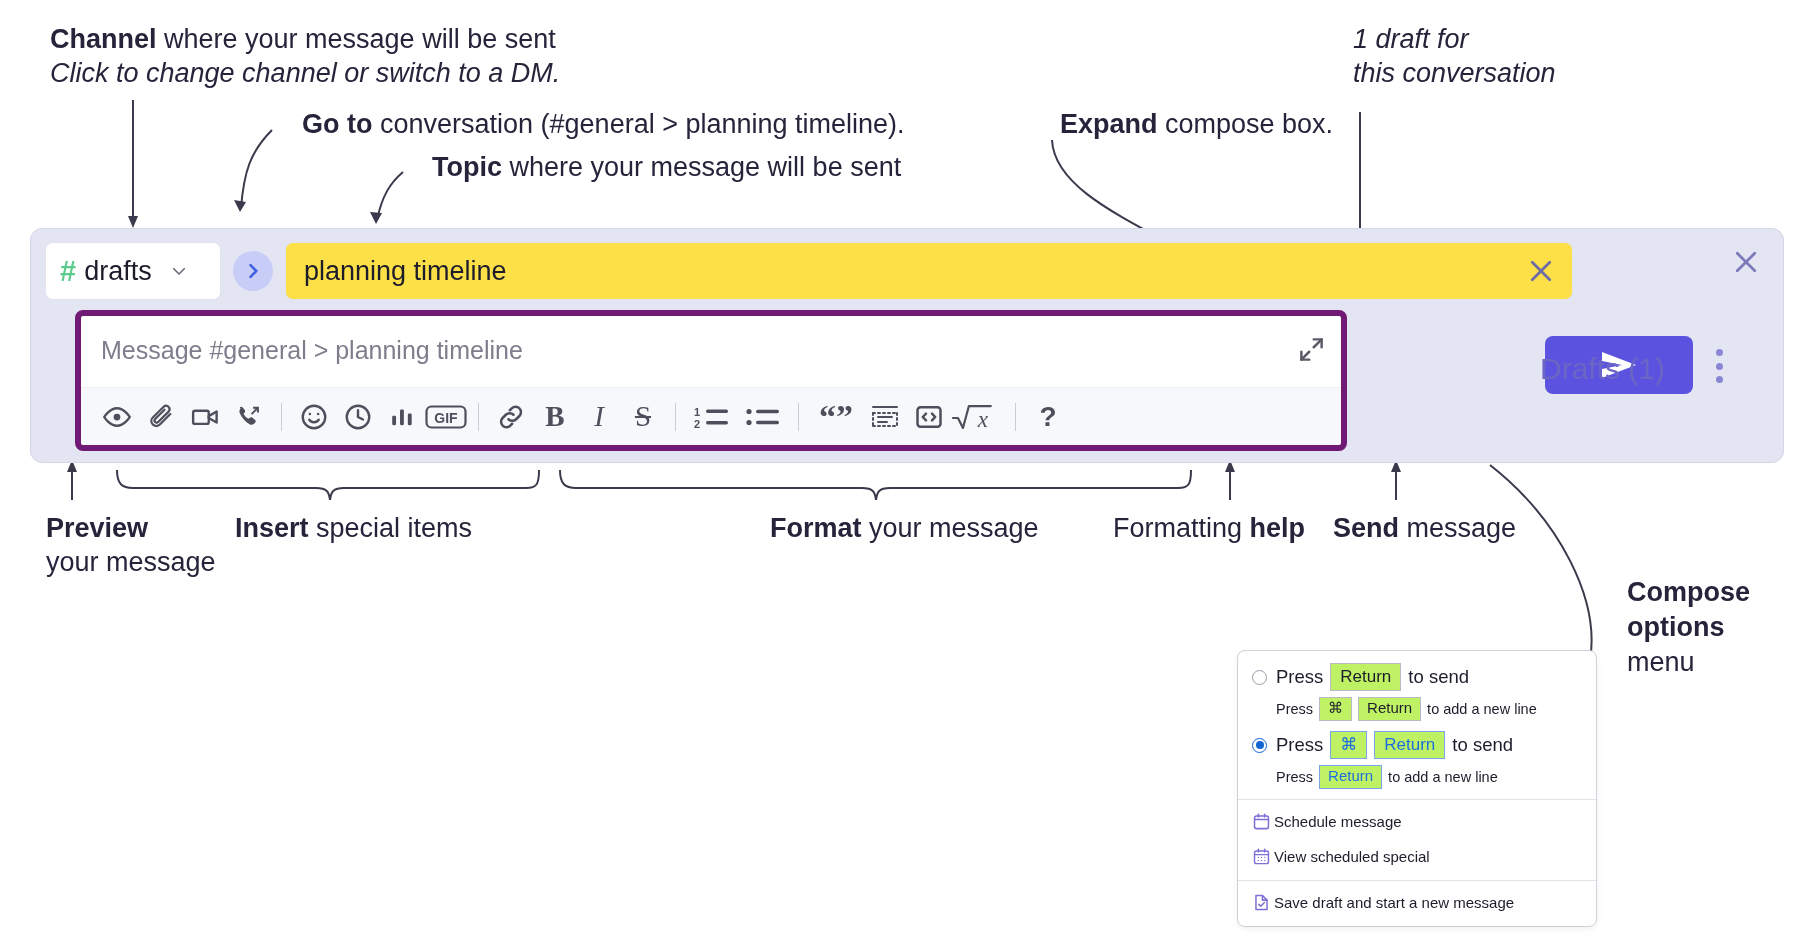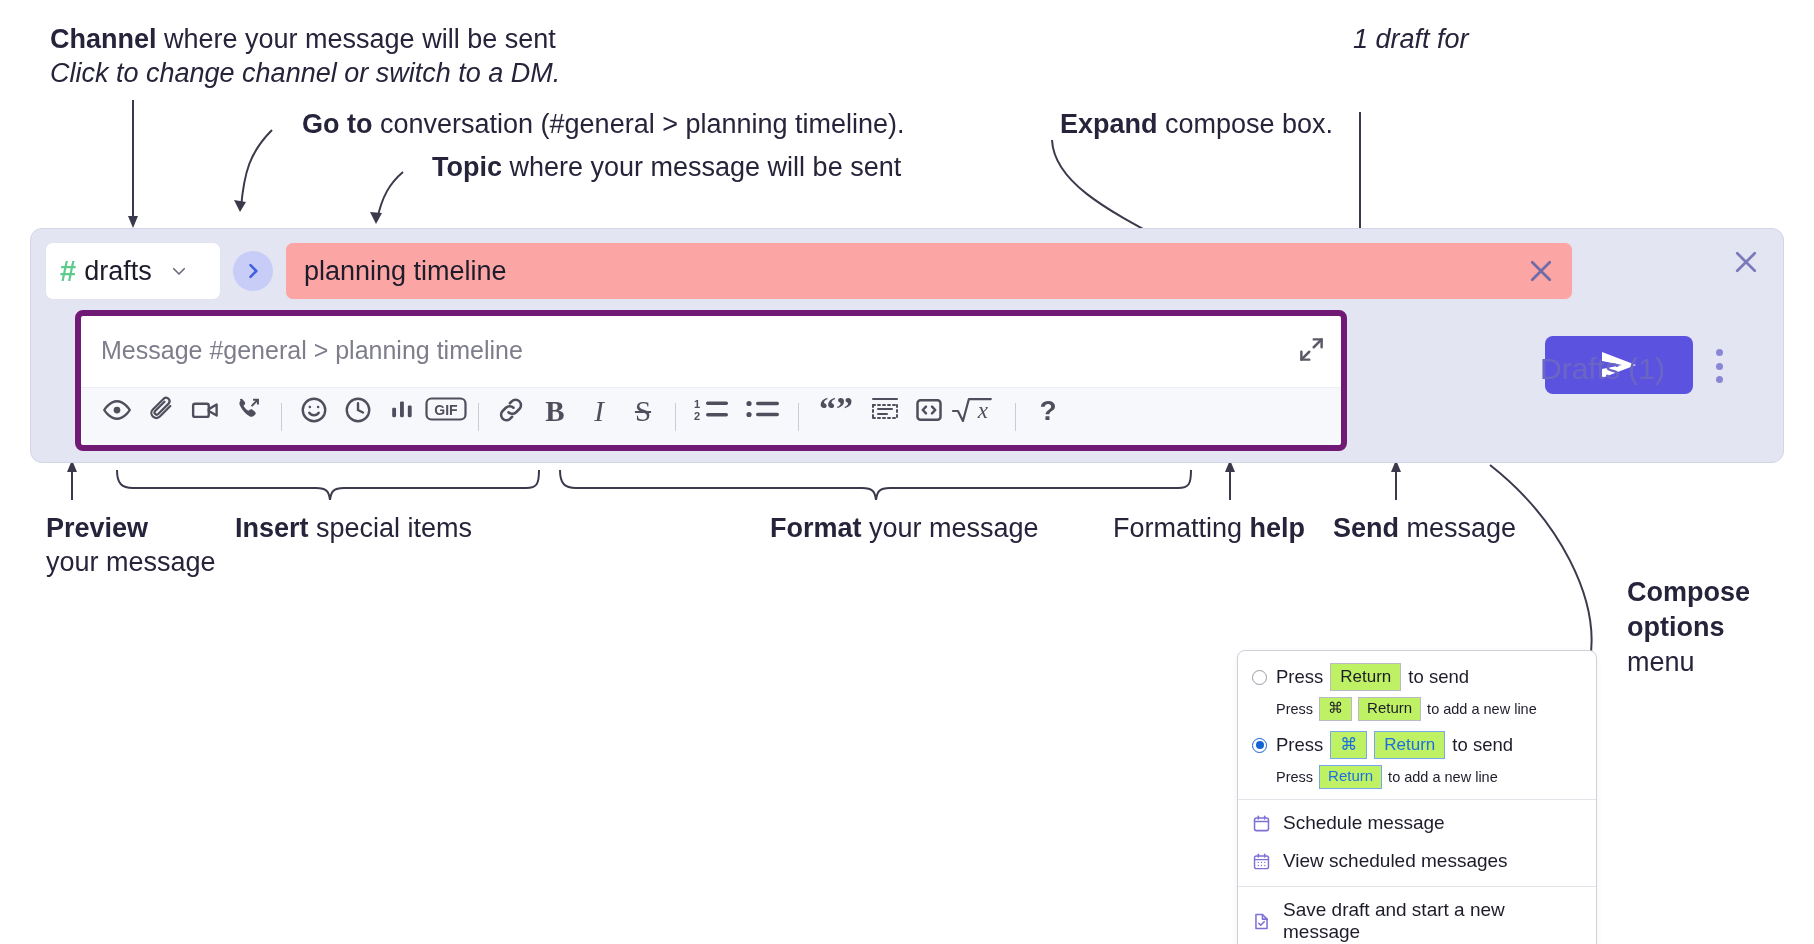--- a/index.html
+++ b/index.html
@@ -42,21 +42,21 @@
   .chan-name { font-size:27px; }
   .chev { margin-left:10px; width:18px; height:18px; flex:none; }
 
   .goto-btn {
     width:40px; height:40px; border-radius:50%;
     background:#c7cdf7; margin:0 12px;
     display:flex; align-items:center; justify-content:center; flex:none;
   }
 
   .topic-field {
-    flex:1; height:58px; background:#fca5a5; border:1px solid #e2e3ee; border-radius:8px;
+    flex:1; height:58px; background:#fde047; border:1px solid #e2e3ee; border-radius:8px;
     display:flex; align-items:center; padding:0 16px 0 18px;
     margin-right:196px;
   }
   .topic-value { flex:1; font-size:27px; color:#1d1c2b; }
   .topic-x { width:30px; height:30px; flex:none; }
 
   
   #msgcard {
     position:absolute; left:44px; top:81px; width:1272px; height:141px;
     background:#fff; border:6px solid #701a75; border-radius:8px;
@@ -67,21 +67,21 @@
   #expand-btn { position:absolute; right:16px; top:20px; width:27px; height:27px; }
 
   
   #toolbar {
     position:absolute; left:0; bottom:0; width:100%; height:58px;
     border-top:1px solid #eceef6;
     background:#f7f8fb;
     border-radius:0 0 8px 8px;
     display:flex; align-items:center; padding:0 14px;
   }
-  .tb-ico { width:44px; height:44px; display:flex; justify-content:center; flex:none; color:#5b5b68; }
+  .tb-ico { width:44px; height:44px; display:flex; align-items:center; justify-content:center; flex:none; color:#5b5b68; }
   .tb-sep { width:1px; height:28px; background:#c9cbd6; margin:0 10px; flex:none; }
 
   
   #send-btn {
     position:absolute; right:90px; top:107px; width:148px; height:58px;
     background:#5b53e0; border-radius:8px;
     display:flex; align-items:center; justify-content:center;
   }
   #kebab { position:absolute; right:52px; top:120px; width:24px; height:34px; display:flex; flex-direction:column; align-items:center; justify-content:space-between; }
   #kebab i { width:7px; height:7px; border-radius:50%; background:#8a86d6; display:block; }
@@ -100,21 +100,21 @@
   .m-opt { display:flex; align-items:center; gap:9px; padding:2px 14px; }
   .radio { width:15px; height:15px; border-radius:50%; border:1.6px solid #9a9aa6; flex:none; position:relative; background:#fff; }
   .radio.on { border-color:#1264d4; }
   .radio.on::after { content:""; position:absolute; left:50%; top:50%; transform:translate(-50%,-50%); width:8px; height:8px; border-radius:50%; background:#1264d4; }
   .m-main { font-size:18.5px; display:flex; align-items:center; gap:7px; }
   .m-sub { font-size:14.5px; display:flex; align-items:center; gap:6px; padding:4px 14px 2px 38px; }
   .key { border:1px solid #b9bac4; border-radius:0; padding:1px 8px 2px 8px; font-size:15px; line-height:1.25; color:#1d1c2b; background:#bef264; display:inline-block; }
   .m-main .key { font-size:17px; padding:2px 9px 3px 9px; }
   .key.blue { border-color:#7aa7e9; color:#1d6fe0; }
   .m-div { height:1px; background:#e3e4ea; }
-  .m-item { display:flex; align-items:center; gap:12px; padding:8px 14px; font-size:19px; }
+  .m-item { display:flex; align-items:center; gap:3px; padding:8px 14px; font-size:15px; }
   .m-ico { width:19px; height:19px; flex:none; color:#7c6fd6; }
 </style>
 </head>
 <body>
 
 <div class="anno anno-lg" style="left:30px; top:22px;">
   <div><span class="b">Channel</span><span> where your message will be sent</span></div>
   <div class="i">Click to change channel or switch to a DM.</div>
 </div>
 
@@ -125,20 +125,21 @@
 <div class="anno anno-lg" style="left:412px; top:150px;">
   <span class="b">Topic</span><span> where your message will be sent</span>
 </div>
 
 <div class="anno anno-lg" style="left:1040px; top:107px;">
   <span class="b">Expand</span><span> compose box.</span>
 </div>
 
 <div class="anno anno-lg" style="left:1333px; top:22px;">
   <div class="i">1 draft for</div>
+  <div class="i">this conversation</div>
 </div>
 
 <div class="anno anno-lg" style="left:26px; top:511px;">
   <div class="b">Preview</div>
   <div>your message</div>
 </div>
 
 <div class="anno anno-lg" style="left:215px; top:511px;">
   <span class="b">Insert</span><span> special items</span>
 </div>
@@ -446,21 +447,21 @@
           <line x1="3.2" y1="9.6" x2="20.8" y2="9.6"></line>
           <line x1="8" y1="2.8" x2="8" y2="6.4"></line>
           <line x1="16" y1="2.8" x2="16" y2="6.4"></line>
           <circle cx="7.8" cy="13.2" r=".85" fill="#7c6fd6" stroke="none"></circle>
           <circle cx="12" cy="13.2" r=".85" fill="#7c6fd6" stroke="none"></circle>
           <circle cx="16.2" cy="13.2" r=".85" fill="#7c6fd6" stroke="none"></circle>
           <circle cx="7.8" cy="17" r=".85" fill="#7c6fd6" stroke="none"></circle>
           <circle cx="12" cy="17" r=".85" fill="#7c6fd6" stroke="none"></circle>
           <circle cx="16.2" cy="17" r=".85" fill="#7c6fd6" stroke="none"></circle>
         </svg>
-      <span>View scheduled messages</span>
+      <span>View scheduled special</span>
     </div>
   </div>
 
   <div class="m-div"></div>
 
   <div style="padding:4px 0 6px 0;">
     <div class="m-item">
       <svg class="m-ico" viewBox="0 0 24 24" fill="none" stroke="#7c6fd6" stroke-width="1.9" stroke-linecap="round" stroke-linejoin="round">
           <path d="M5 3.2h8.2L19 9v11.8H5z"></path>
           <polyline points="13.2,3.2 13.2,9 19,9"></polyline>

